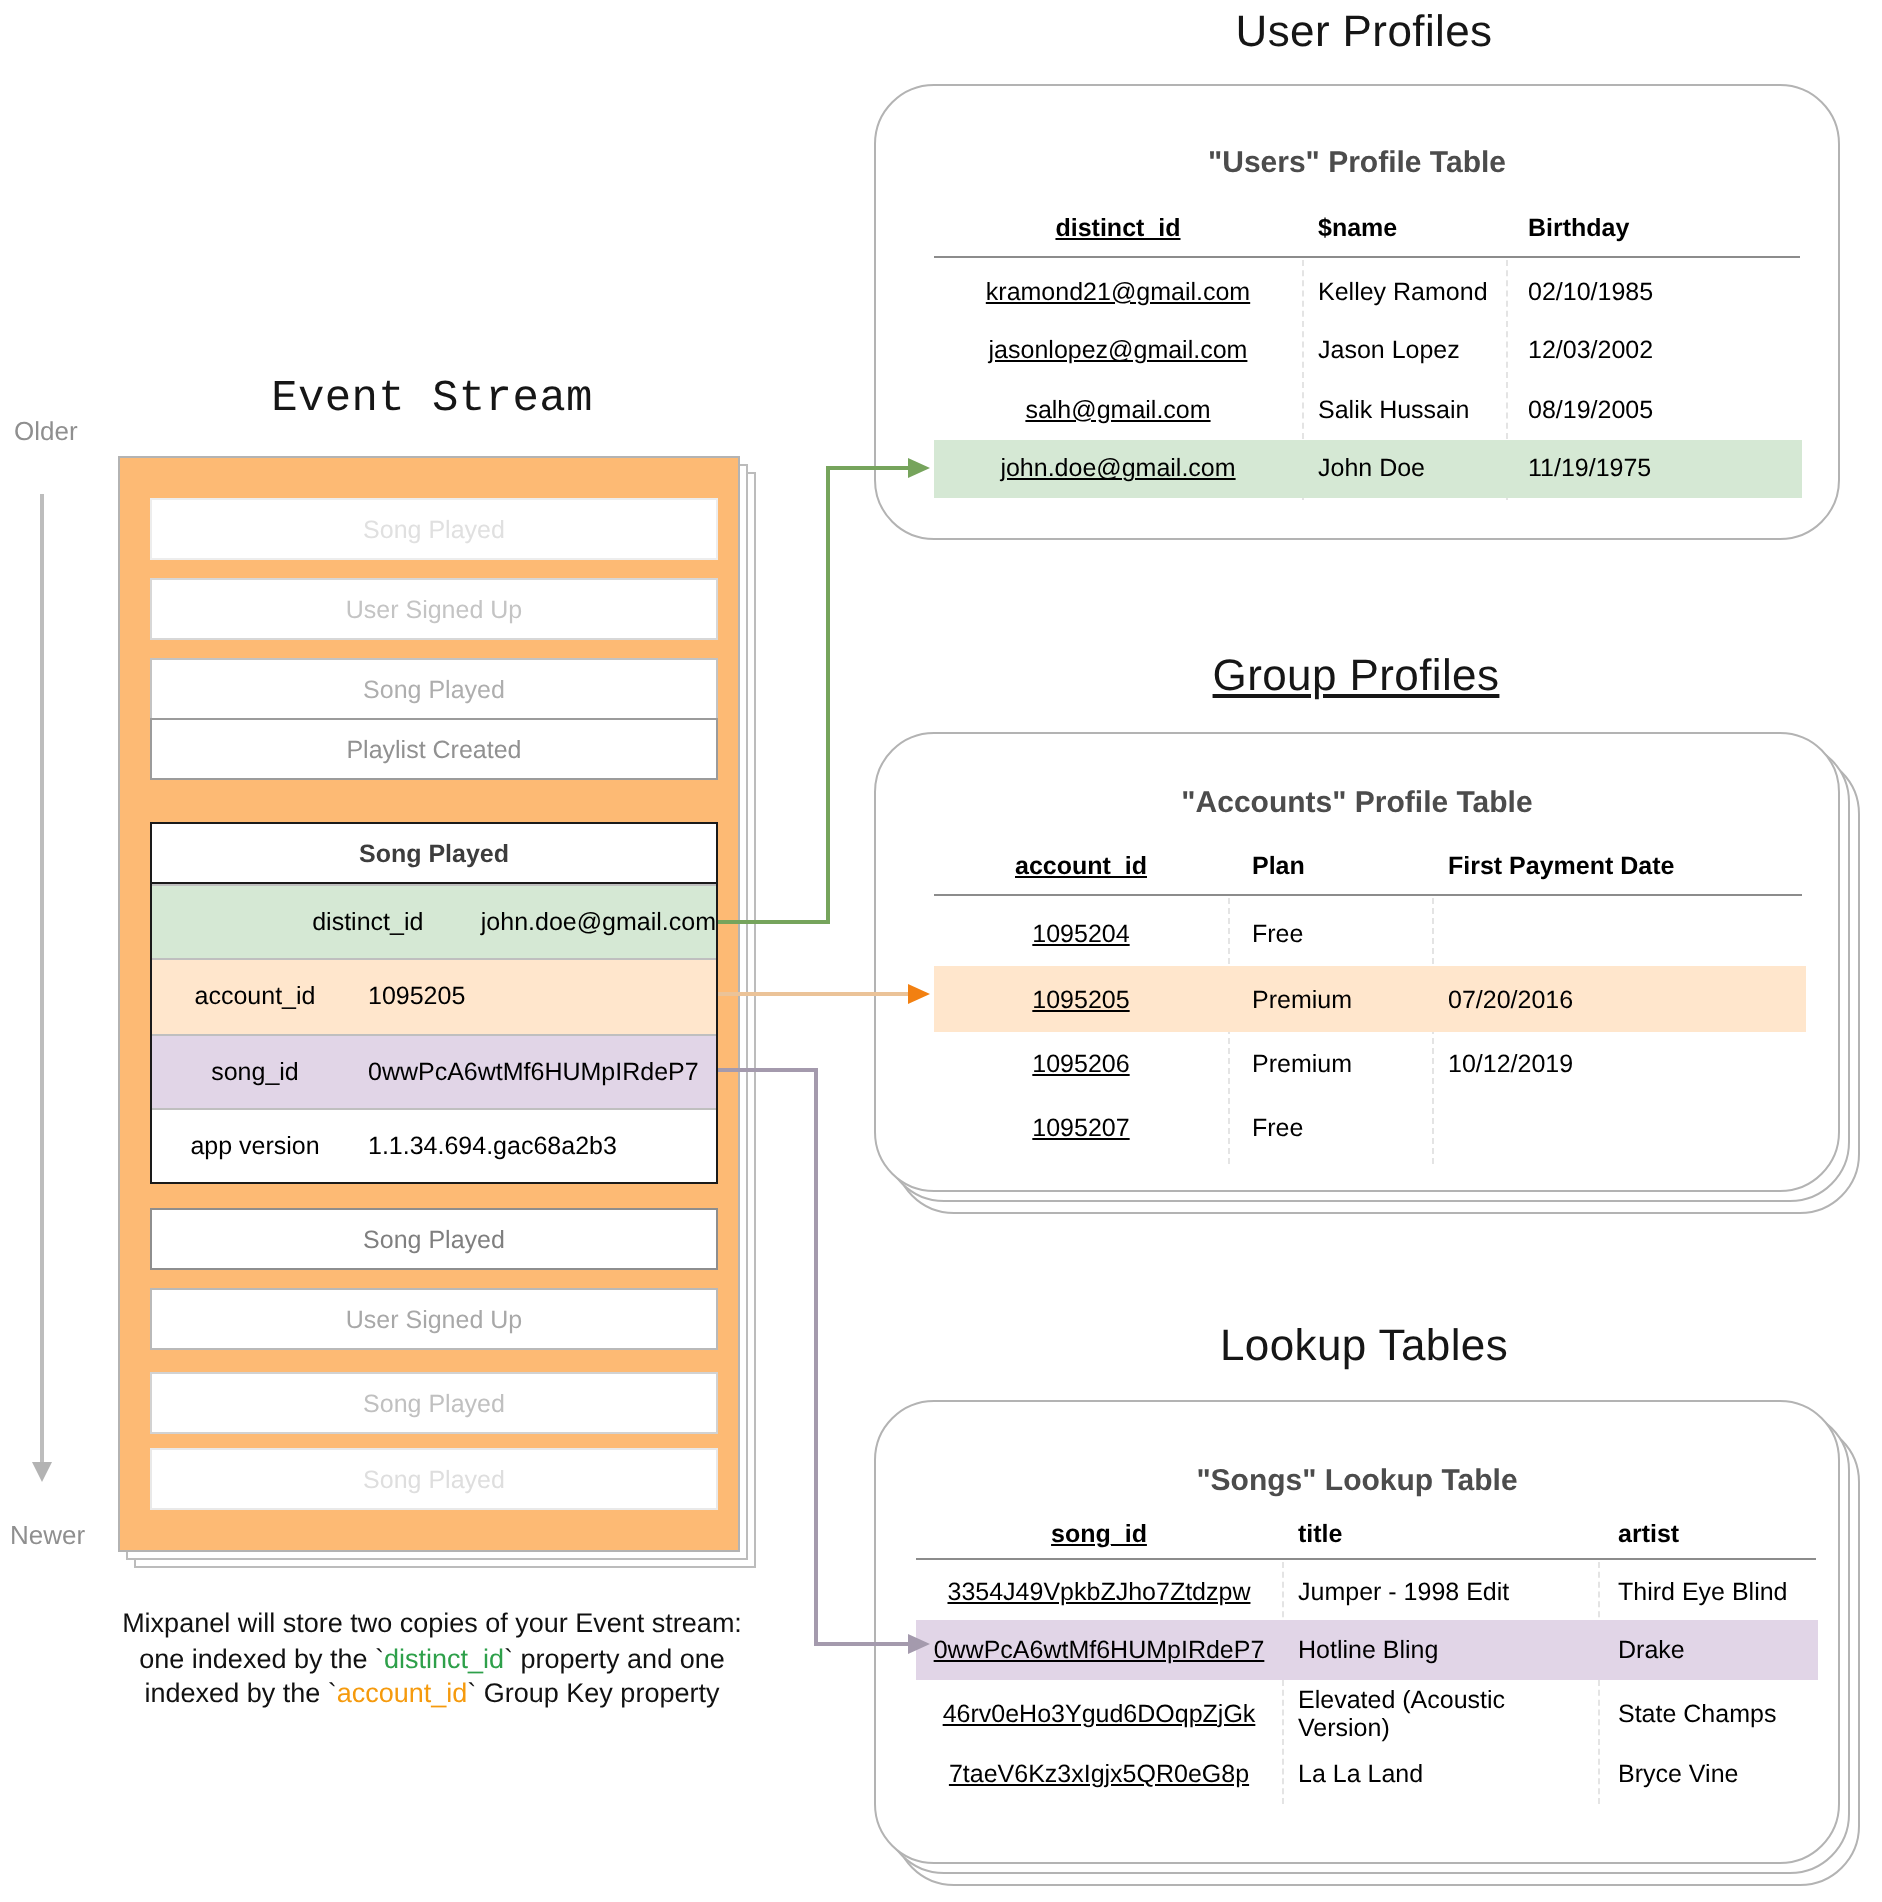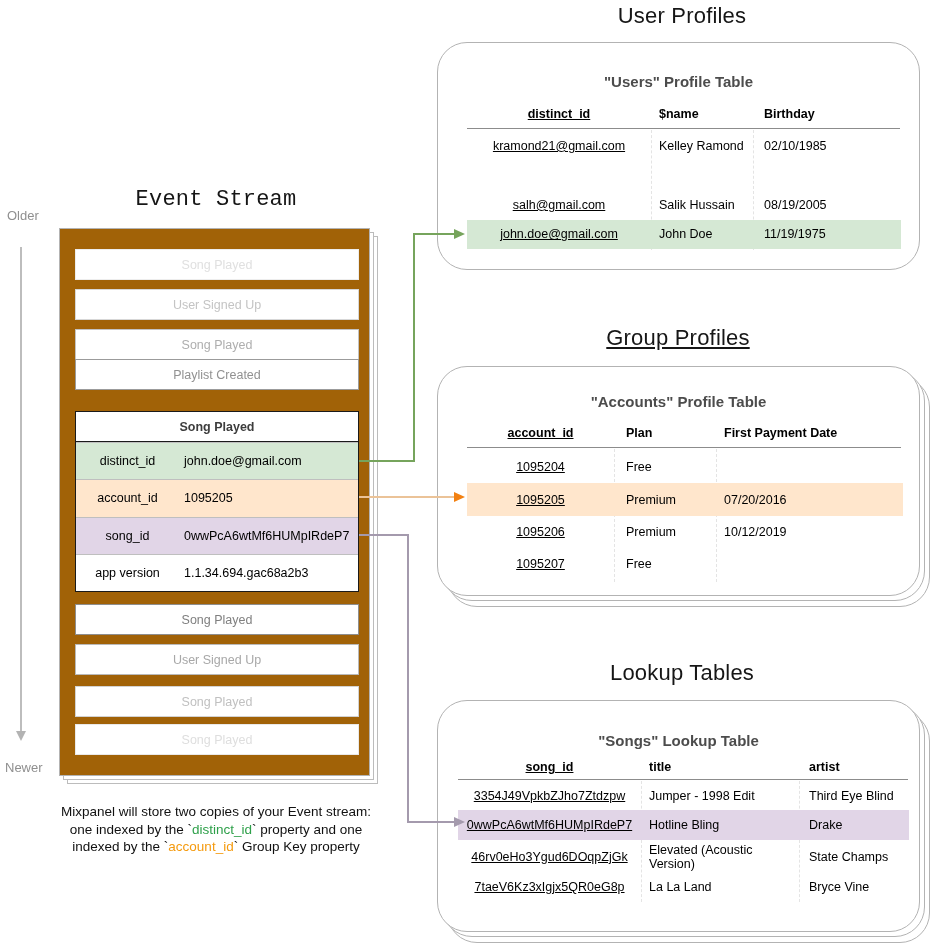--- a/index.html
+++ b/index.html
@@ -20,21 +20,21 @@
   .lbl-newer { left:5px; top:760px; }
   .time-line { position:absolute; left:20px; top:247px; width:1.5px; height:484px; background:#bdbdbd; }
   .time-head { position:absolute; left:15.5px; top:731px; width:0; height:0;
                border-left:5.5px solid transparent; border-right:5.5px solid transparent; border-top:10px solid #b3b3b3; }
 
   
   .es-stack { position:absolute; background:#fff; border:1.5px solid #bcbcbc; }
   .es-s2 { left:67px; top:236px; width:311px; height:548px; z-index:0; }
   .es-s1 { left:63px; top:232px; width:311px; height:548px; z-index:1; }
   .es-main { position:absolute; left:59px; top:228px; width:311px; height:548px;
-             background:#a16207; border:1.5px solid #b3b3b3; z-index:2; }
+             background:#fdba74; border:1.5px solid #b3b3b3; z-index:2; }
 
   .stream-box { position:absolute; left:15px; width:284px; height:31px; background:#fff;
                 border:1px solid #ccc; font-size:12.5px; display:flex; align-items:center; justify-content:center; }
   .f1 { border-color:#ededed; color:#e0e0e0; }
   .f2 { border-color:#d7d7d7; color:#c4c4c4; }
   .f3 { border-color:#c3c3c3; color:#aeaeae; }
   .f4 { border-color:#9b9b9b; color:#919191; }
   .f5 { border-color:#8e8e8e; color:#7f7f7f; }
   .f6 { border-color:#b9b9b9; color:#a8a8a8; }
   .f7 { border-color:#d2d2d2; color:#c0c0c0; }
@@ -44,21 +44,21 @@
 
   
   .event-card { position:absolute; left:15px; top:182px; width:284px; height:181px;
                 background:#fff; border:1.5px solid #1a1a1a; z-index:3; }
   .event-card-header { height:30px; display:flex; align-items:center; justify-content:center;
                        font-weight:bold; font-size:12.5px; color:#3d3d3d; border-bottom:1.5px solid #1a1a1a; }
   .kv { display:flex; align-items:center; height:37.3px; font-size:12.5px; border-top:1px solid #bfbfbf; }
   .kv:first-of-type { border-top:none; }
   .kv .k { width:103px; text-align:center; }
   .kv .v { margin-left:5px; }
-  .bg-green  { background:#d5e8d4; }
+  .bg-green  { background:#d5e8d4;justify-content:flex-end; }
   .bg-orange { background:#ffe6cc; }
   .bg-purple { background:#e1d5e7; }
 
   
   .caption { position:absolute; left:38px; top:803px; width:356px; text-align:center;
              font-size:13.5px; line-height:17.5px; color:#111; }
   .code-green  { color:#2ea04a; }
   .code-orange { color:#f59a0d; }
 
   
@@ -209,20 +209,27 @@
     <div class="rule"></div>
     <div class="sep sep-1"></div>
     <div class="sep sep-2"></div>
     <div class="trow r0">
       <div class="c c1">
           <span class="u">kramond21@gmail.com</span>
         </div>
       <div class="c c2">Kelley Ramond</div>
       <div class="c c3">02/10/1985</div>
     </div>
+    <div class="trow r1">
+      <div class="c c1">
+          <span class="u">jasonlopez@gmail.com</span>
+        </div>
+      <div class="c c2">Jason Lopez</div>
+      <div class="c c3">12/03/2002</div>
+    </div>
     <div class="trow r2">
       <div class="c c1">
           <span class="u">salh@gmail.com</span>
         </div>
       <div class="c c2">Salik Hussain</div>
       <div class="c c3">08/19/2005</div>
     </div>
     <div class="trow r3 bg-green">
       <div class="c c1">
           <span class="u">john.doe@gmail.com</span>

